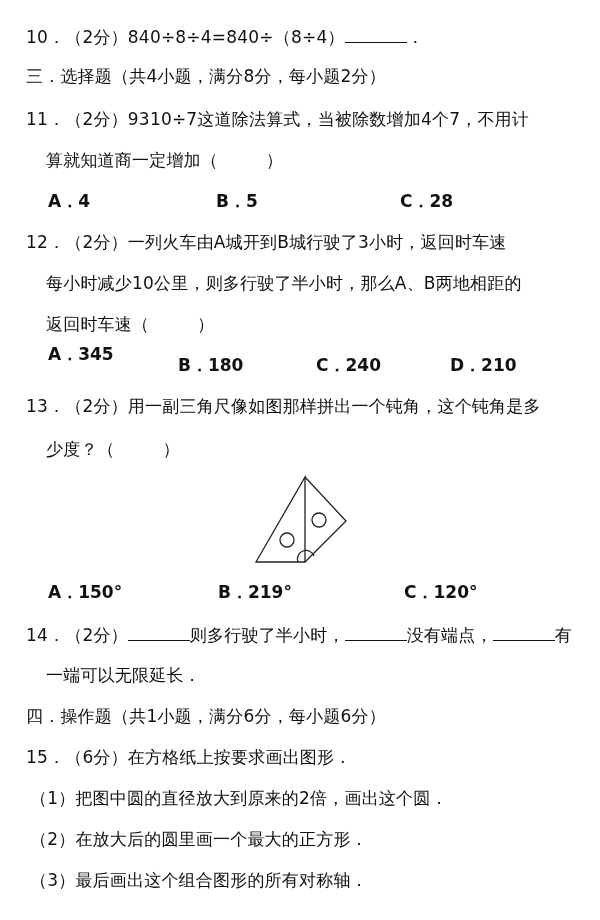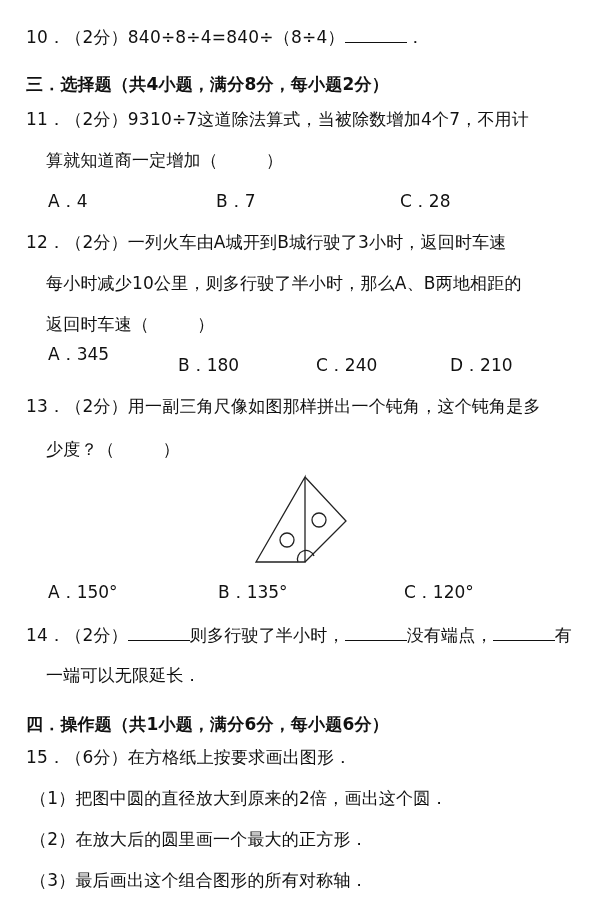--- a/index.html
+++ b/index.html
@@ -4,41 +4,41 @@
 <style>
   html, body { margin: 0; padding: 0; background: #ffffff; }
   body {
     width: 600px; height: 920px; position: relative; overflow: hidden;
     font-family: "DejaVu Sans", "Liberation Sans", sans-serif;
     color: #111; font-size: 17px;
   }
   .line { position: absolute; left: 0; white-space: nowrap; line-height: 24px; letter-spacing: 0.2px; }
   .q { left: 26px; text-align: right; }
   .cont { left: 46px; }
-  .bold { font-weight: bold; margin-top: 8px; }
+  .bold { font-weight: normal; }
   .blank { display: inline-block; border-bottom: 1px solid #111; height: 18px; vertical-align: baseline; }
   .paren-gap { display: inline-block; width: 48px; }
-  .opt { position: absolute; white-space: nowrap; line-height: 24px; }
+  .opt { position: absolute; white-space: nowrap; line-height: 24px; font-weight: bold; }
   svg { position: absolute; }
 </style>
 </head>
 <body>
 
 <div class="line q" style="top:24px">
   <span>10．（2分）840÷8÷4=840÷（8÷4）</span><span class="blank" style="width:62px"></span><span>．</span>
 </div>
 
 <div class="line q bold" style="top:64px">三．选择题（共4小题，满分8分，每小题2分）</div>
 
 <div class="line q" style="top:107px">11．（2分）9310÷7这道除法算式，当被除数增加4个7，不用计</div>
 <div class="line cont" style="top:148px">
   <span>算就知道商一定增加（</span><span class="paren-gap"></span><span>）</span>
 </div>
 <div class="opt" style="top:189px; left:48px">A．4</div>
-<div class="opt" style="top:189px; left:216px">B．7</div>
+<div class="opt" style="top:189px; left:216px">B．5</div>
 <div class="opt" style="top:189px; left:400px">C．28</div>
 
 <div class="line q" style="top:230px">12．（2分）一列火车由A城开到B城行驶了3小时，返回时车速</div>
 <div class="line cont" style="top:271px">每小时减少10公里，则多行驶了半小时，那么A、B两地相距的</div>
 <div class="line cont" style="top:312px">
   <span>返回时车速（</span><span class="paren-gap"></span><span>）</span>
 </div>
 <div class="opt" style="top:342px; left:48px">A．345</div>
 <div class="opt" style="top:353px; left:178px">B．180</div>
 <div class="opt" style="top:353px; left:316px">C．240</div>
@@ -53,21 +53,21 @@
   <g fill="none" stroke="#222" stroke-width="1.3">
     <polygon points="305,477 256,562 305,562"></polygon>
     <polyline points="305,477 346,521 305,562"></polyline>
     <circle cx="287" cy="540" r="7"></circle>
     <circle cx="319" cy="520" r="7"></circle>
     <path d="M298,562 A8,8 0 0 1 314,556"></path>
   </g>
 </svg>
 
 <div class="opt" style="top:580px; left:48px">A．150°</div>
-<div class="opt" style="top:580px; left:218px">B．135°</div>
+<div class="opt" style="top:580px; left:218px">B．219°</div>
 <div class="opt" style="top:580px; left:404px">C．120°</div>
 
 <div class="line q" style="top:622px">
   <span>14．（2分）</span><span class="blank" style="width:62px"></span><span>则多行驶了半小时，</span><span class="blank" style="width:62px"></span><span>没有端点，</span><span class="blank" style="width:62px"></span><span>有</span>
 </div>
 <div class="line cont" style="top:663px">一端可以无限延长．</div>
 
 <div class="line q bold" style="top:704px">四．操作题（共1小题，满分6分，每小题6分）</div>
 
 <div class="line q" style="top:745px">15．（6分）在方格纸上按要求画出图形．</div>

